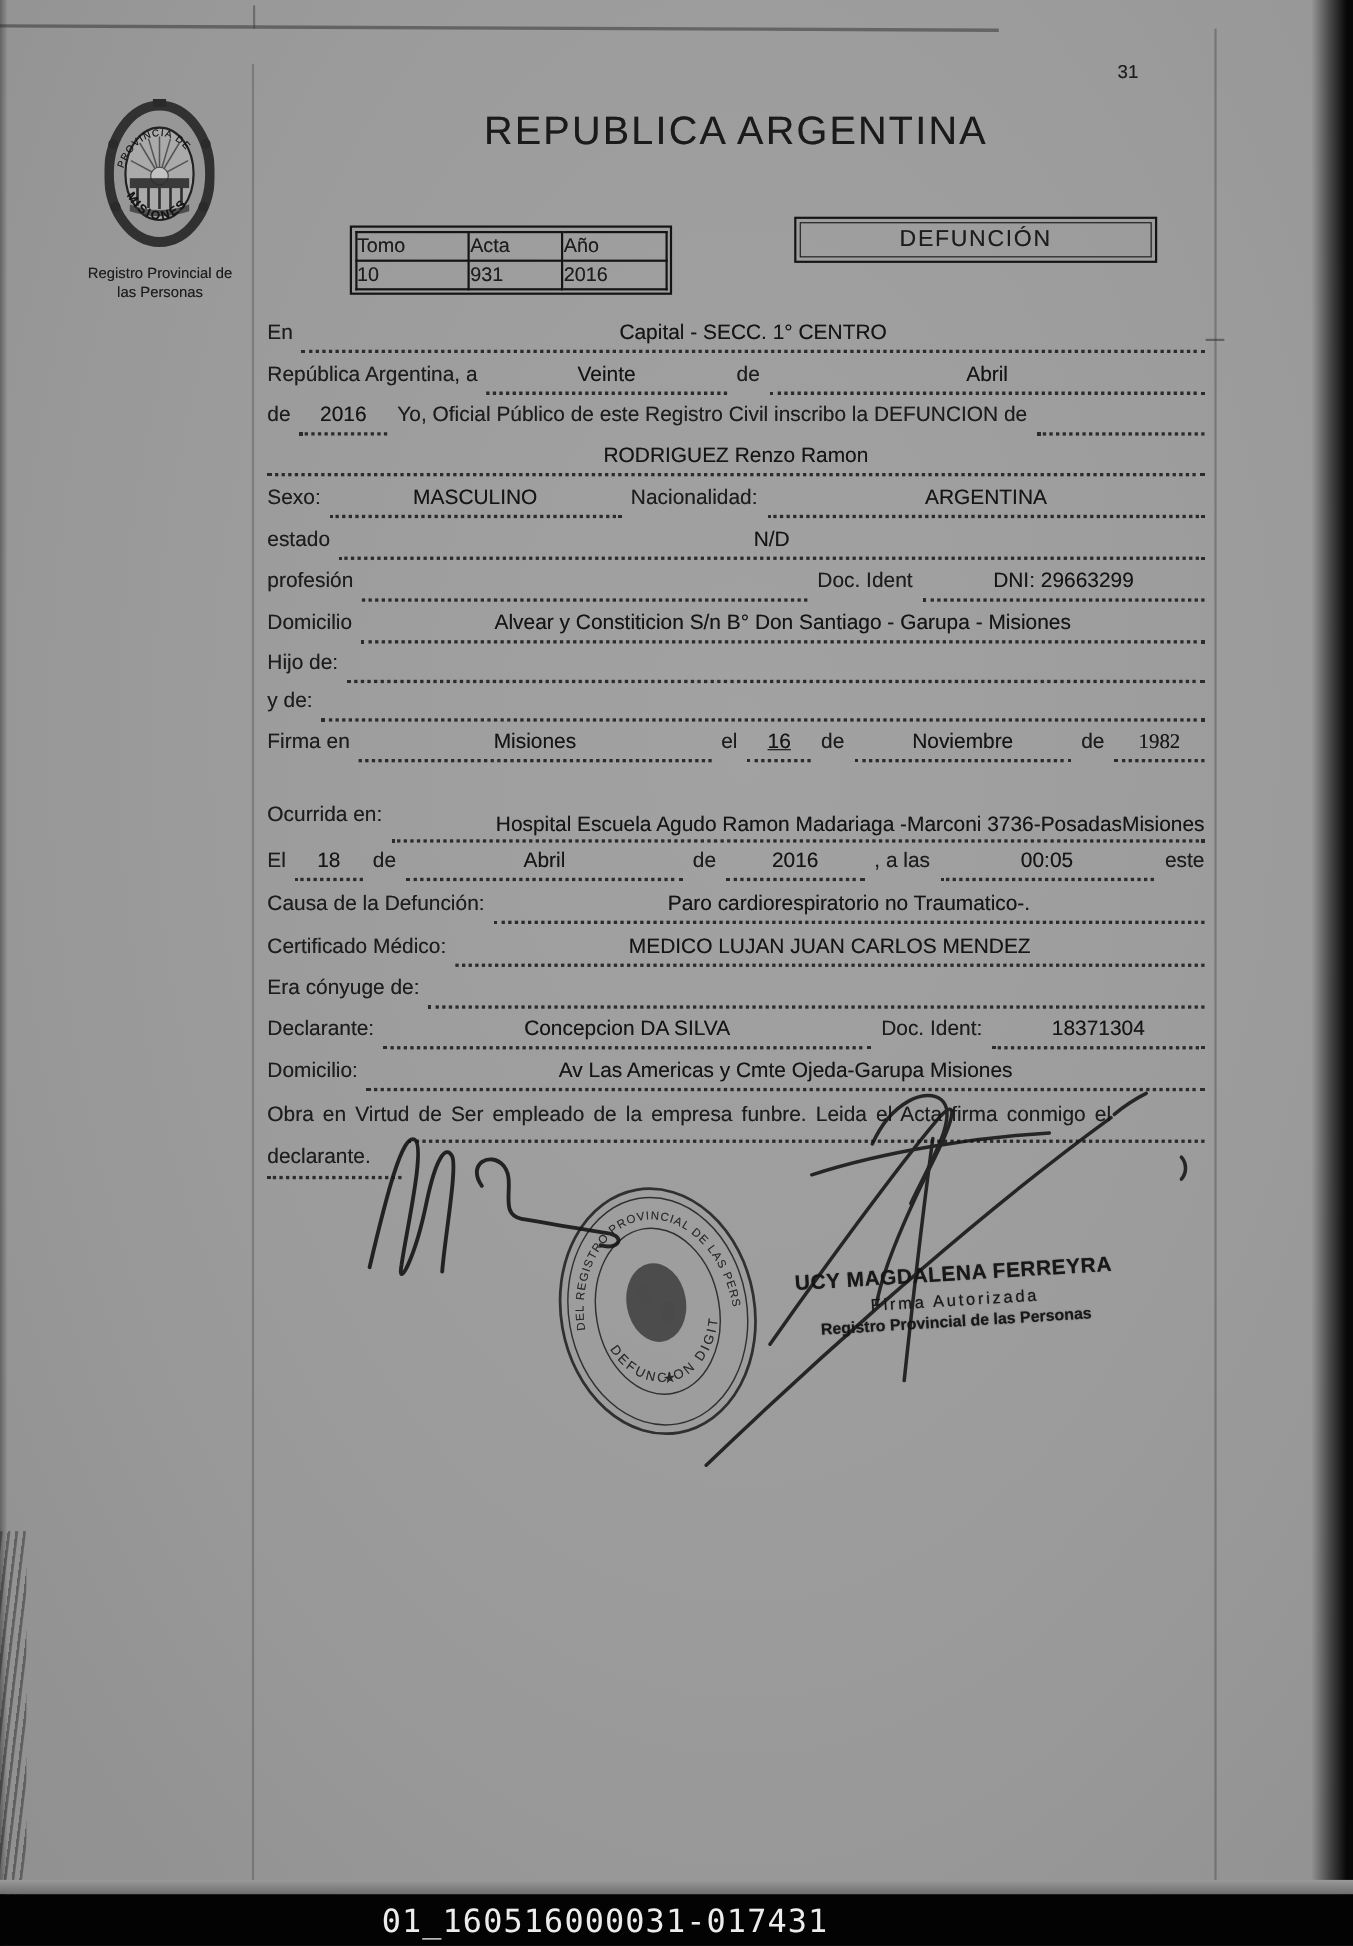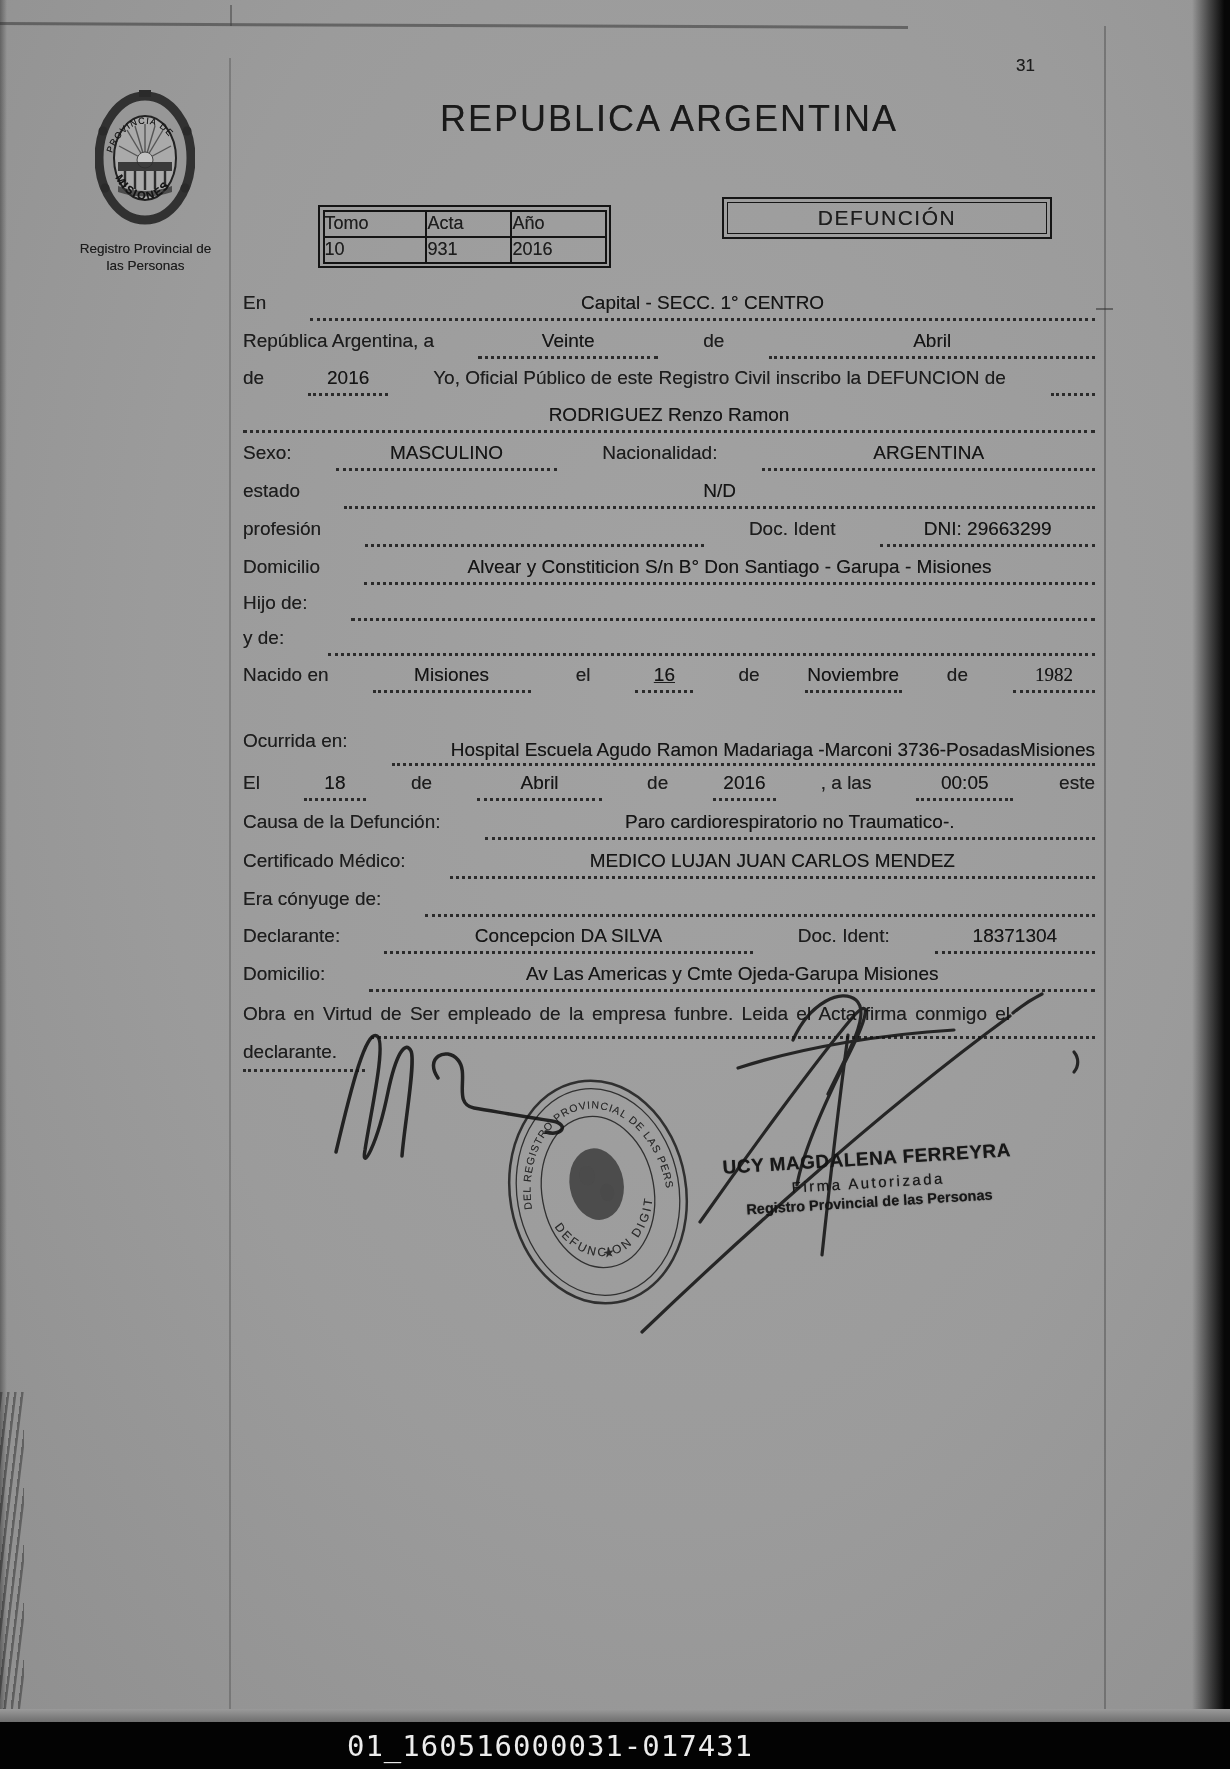--- a/index.html
+++ b/index.html
@@ -30,21 +30,21 @@
   .org-caption{position:absolute;left:68px;top:241px;width:155px;text-align:center;font-size:13.5px;line-height:1.25;}
   .logo{position:absolute;left:95px;top:86px;}
   
   .rec-table{position:absolute;left:318px;top:205px;width:293px;border:2px solid #141414;padding:2.5px;background:transparent;}
   .rec-table table{width:100%;border-collapse:collapse;}
   .rec-table td{border:2px solid #141414;height:26px;text-align:left;font-size:18px;}
   
   .doc-type{position:absolute;left:722px;top:197px;width:330px;height:42px;border:2.5px solid #151515;padding:3px;}
   .doc-type .inner{width:100%;height:100%;border:1.5px solid #151515;display:flex;align-items:center;justify-content:center;font-size:21px;letter-spacing:1.5px;}
   
-  .row{position:absolute;left:243px;width:852px;display:flex;align-items:flex-end;gap:36px;}
+  .row{position:absolute;left:243px;width:852px;display:flex;align-items:flex-end;}
   .lbl{font-size:19px;white-space:nowrap;padding:0 8px 7px 0;}
   .mid{font-size:19px;white-space:nowrap;padding:0 9px 7px 9px;}
   .endlbl{font-size:19px;white-space:nowrap;padding:0 0 7px 10px;}
   .fill{flex:1;border-bottom:3px dotted #2b2b2b;display:flex;justify-content:center;align-items:flex-end;min-height:30px;}
   .fill .v{font-size:19px;white-space:nowrap;padding-bottom:4px;color:#151515;}
   .fill.multi{flex-direction:row;justify-content:flex-end;min-height:66px;}
   .fill.multi .v{padding-bottom:2px;}
   .plain{position:absolute;left:243px;width:852px;font-size:19px;white-space:nowrap;word-spacing:3px;}
   .dots{position:absolute;height:0;border-bottom:3px dotted #2b2b2b;}
   
@@ -205,21 +205,21 @@
     <span class="lbl">Hijo de:</span>
     <span class="fill"></span>
   </div>
 
   <div class="row" style="top:626px;">
     <span class="lbl">y de:</span>
     <span class="fill"></span>
   </div>
 
   <div class="row" style="top:663px;">
-    <span class="lbl">Nacido en</span>
+    <span class="lbl">Firma en</span>
     <span class="fill" style="flex:2.6;">
         <span class="v">Misiones</span>
       </span>
     <span class="mid">el</span>
     <span class="fill" style="flex:0 0 58px;text-decoration:underline;">
         <span class="v">16</span>
       </span>
     <span class="mid">de</span>
     <span class="fill" style="flex:1.6;">
         <span class="v">Noviembre</span>

